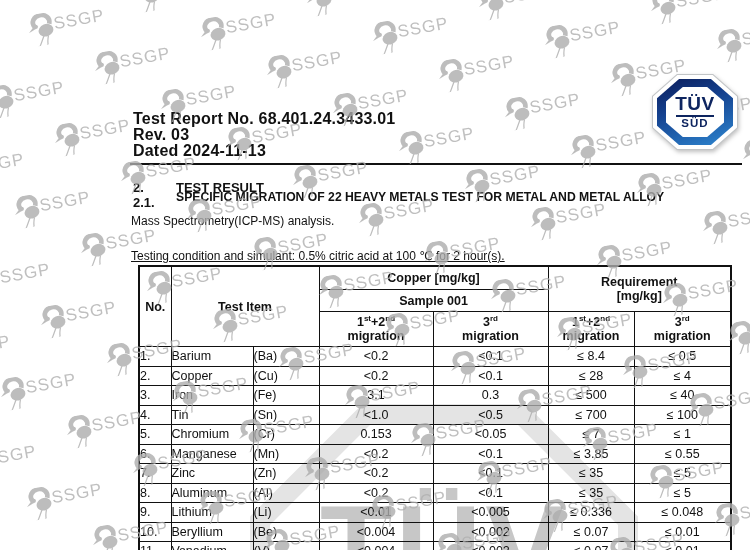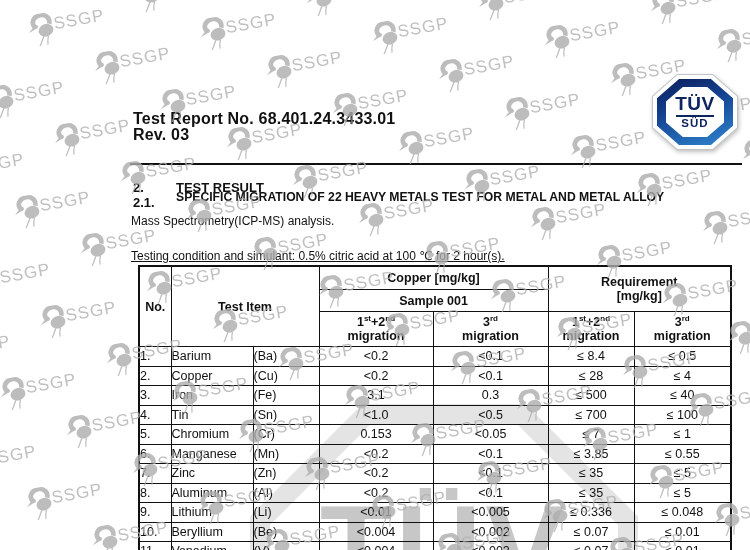--- a/index.html
+++ b/index.html
@@ -65,20 +65,21 @@
 
   <div class="ghost">
     <div class="oct-outer"></div>
     <div class="oct-inner"></div>
     <div class="ghost-text">TÜV</div>
   </div>
 
   <div class="content">
     <div class="rpt-line" style="top:110px;">Test Report No. 68.401.24.3433.01</div>
     <div class="rpt-line" style="top:126px;">Rev. 03</div>
+    <div class="rpt-line" style="top:142px;">Dated 2024-11-13</div>
     <div class="rule"></div>
 
     <div class="sec-num" style="top:180px;">2.</div>
     <div class="sec-title" style="top:180px;">TEST RESULT</div>
     <div class="sec-num" style="top:195px;">2.1.</div>
     <div class="sec-title small" style="top:190px;">SPECIFIC MIGRATION OF 22 HEAVY METALS TEST FOR METAL AND METAL ALLOY</div>
 
     <div class="para" style="top:213px;">
       <div>Mass Spectrometry(ICP-MS) analysis.</div>
     </div>

